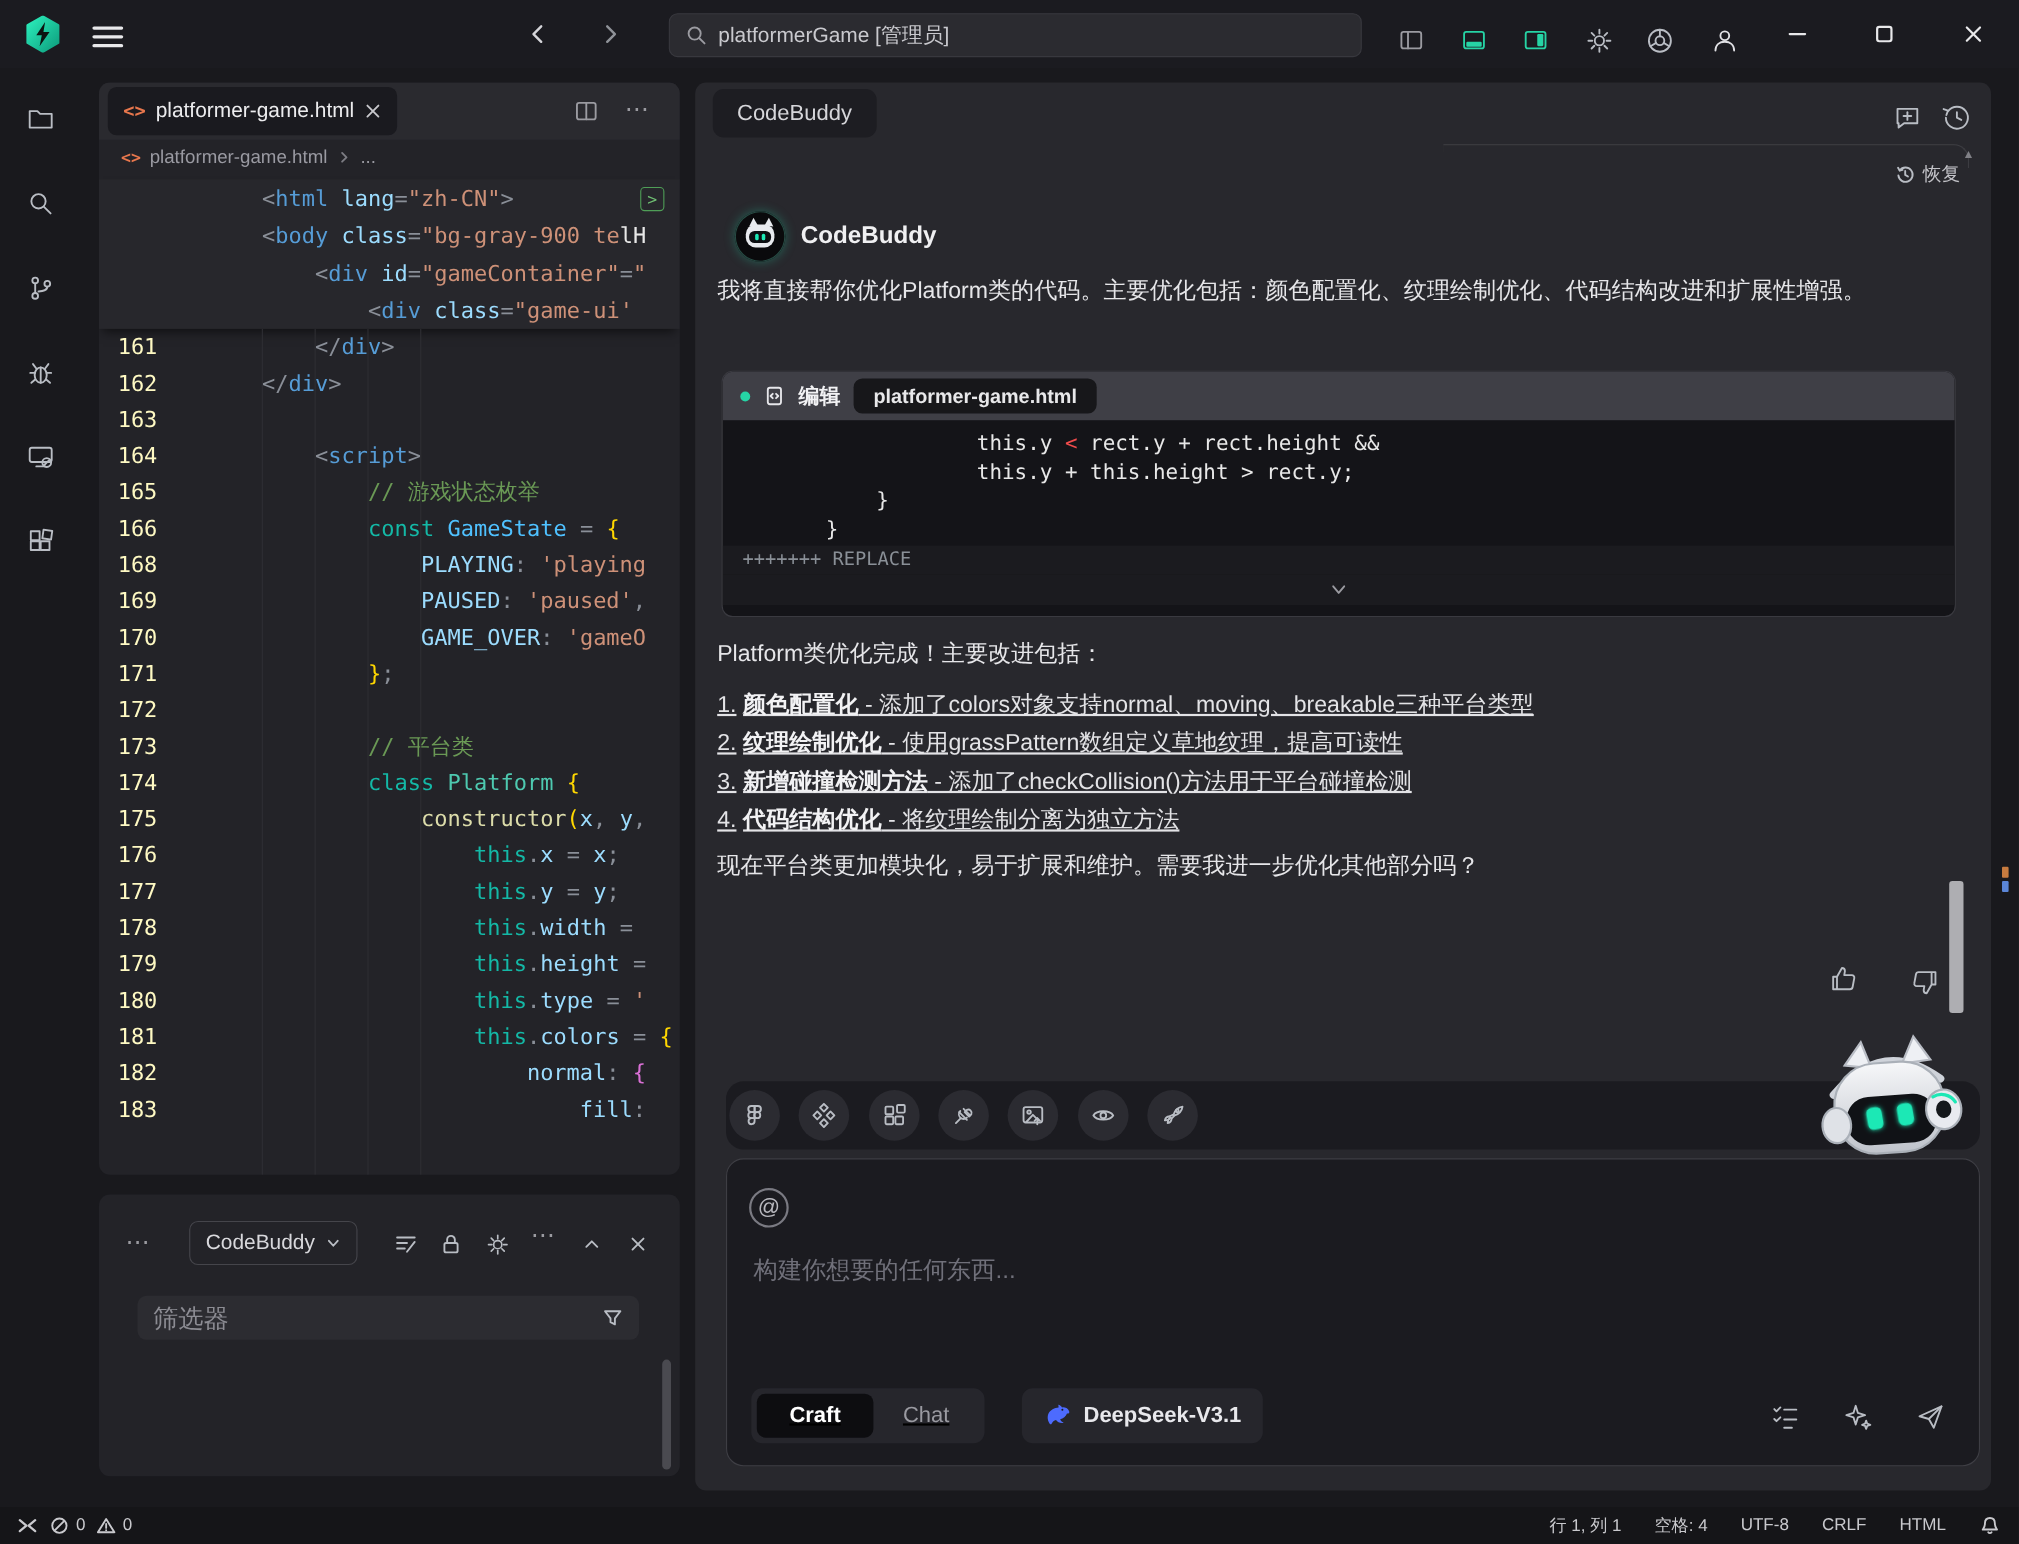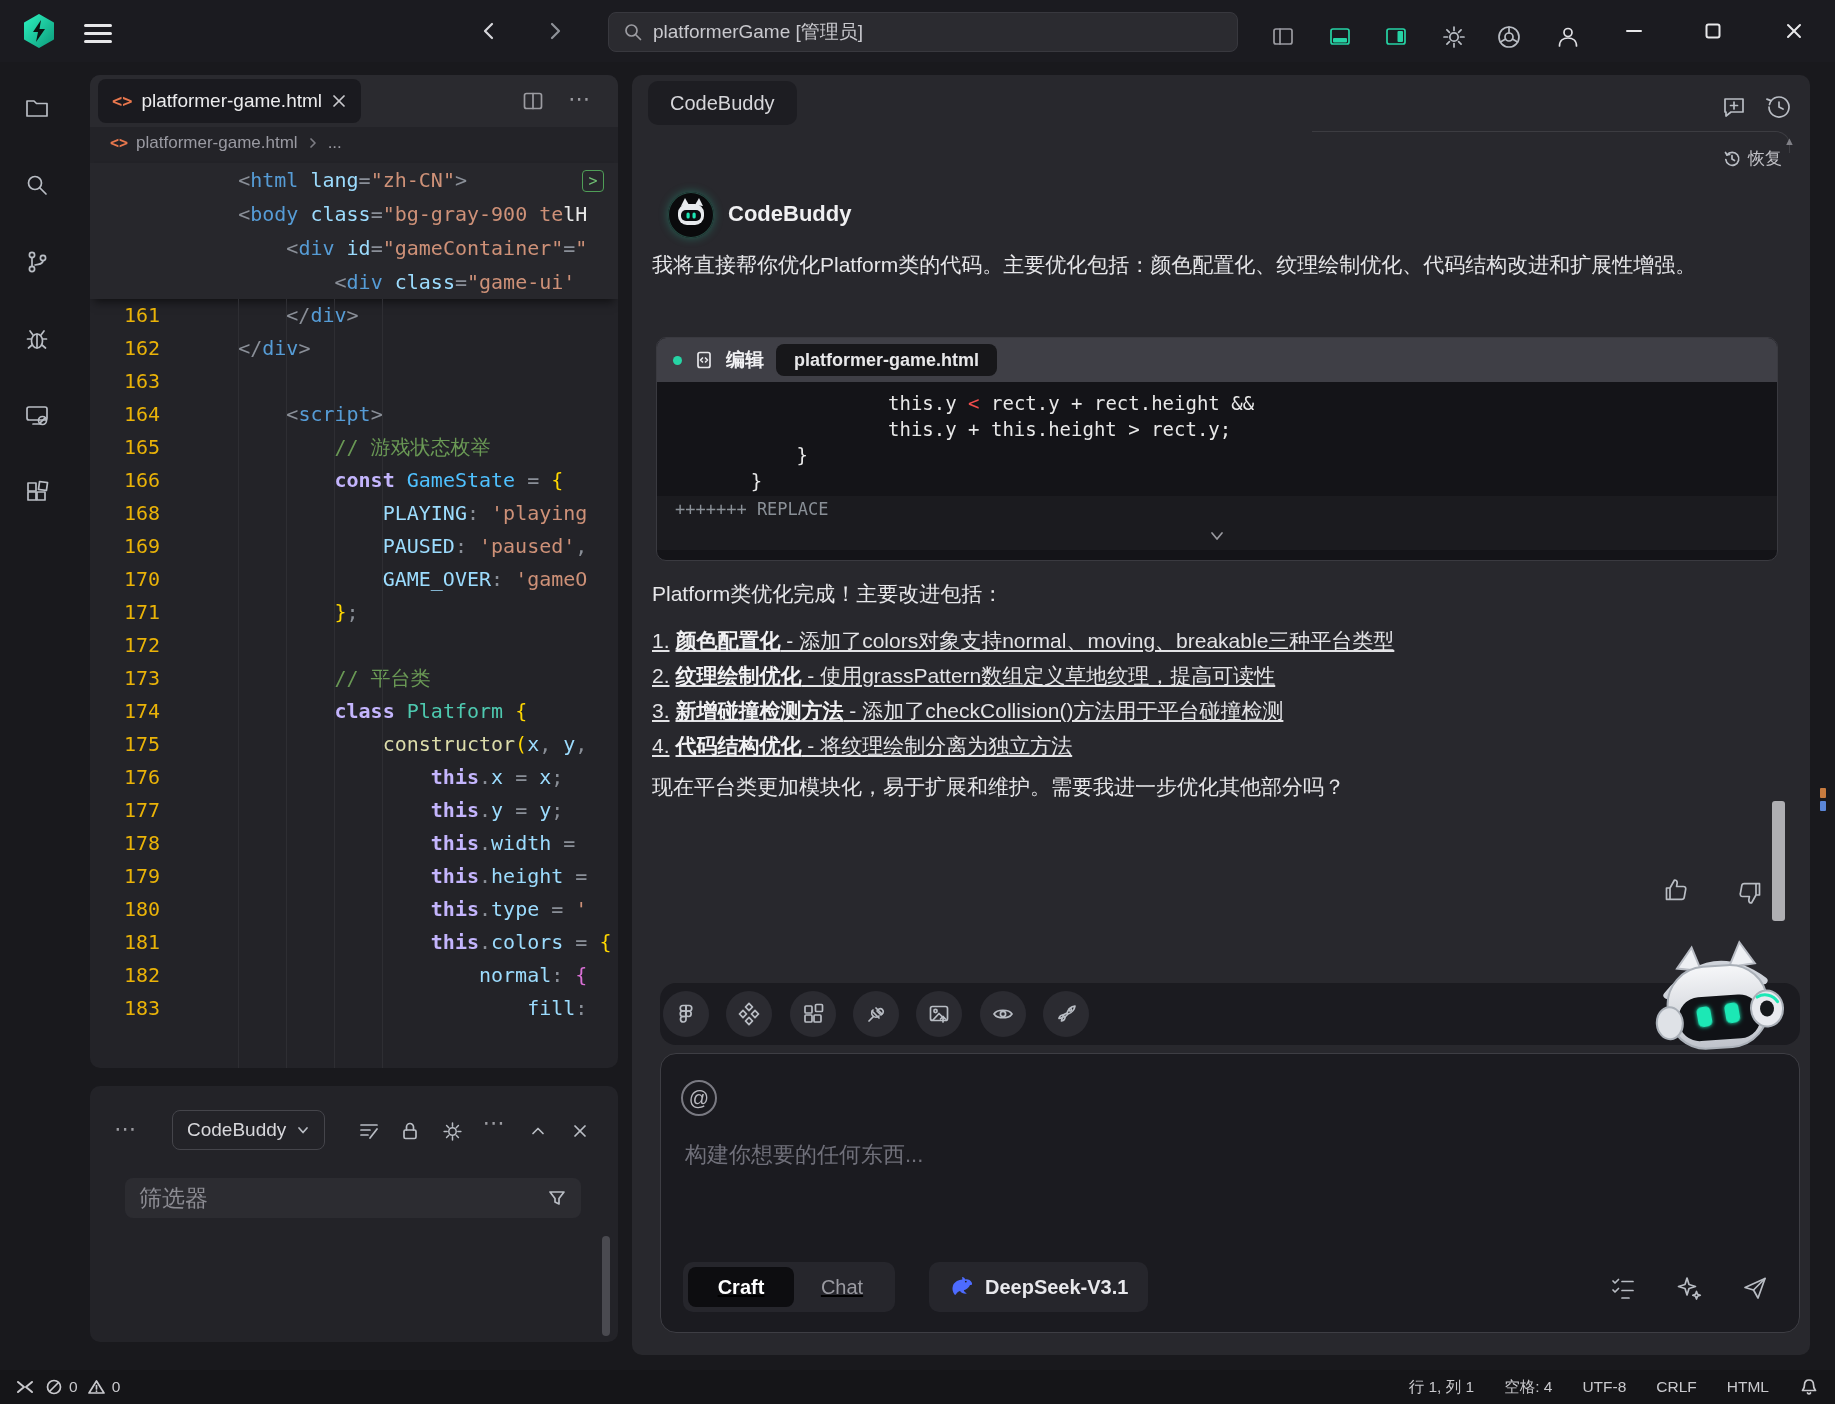--- a/index.html
+++ b/index.html
@@ -35,28 +35,28 @@
   .tab-label{color:#ececee;font-size:19px;}
   .codetag{color:#e8774d;font-family:"DejaVu Sans Mono",monospace;font-weight:bold;font-size:17px;}
   .more-glyph{color:#9b9ba1;font-size:22px;letter-spacing:1px;}
   .breadcrumb{position:absolute;left:0;top:52px;width:100%;height:32px;display:flex;align-items:center;padding-left:20px;gap:8px;color:#9a9aa2;font-size:17px;}
   .sticky{position:absolute;left:0;top:88px;width:100%;height:136px;background:#27272c;
     box-shadow:0 7px 9px -4px rgba(0,0,0,.55);}
   .sticky .cl{height:34px;line-height:34px;}
   .codearea{position:absolute;left:0;top:224px;width:100%;height:769px;}
   .codearea .cl{height:33px;line-height:33px;}
   .cl{white-space:pre;font-family:"DejaVu Sans Mono",monospace;font-size:20px;display:flex;}
-  .ln{display:inline-block;width:70px;text-align:right;color:#eab308;flex:0 0 70px;}
+  .ln{display:inline-block;width:70px;text-align:center;color:#fef9c3;flex:0 0 70px;}
   .lc{display:inline-block;padding-left:30px;white-space:pre;overflow:hidden;}
   .sticky .lc{padding-left:100px;}
   .guide{position:absolute;top:0;bottom:0;width:1px;background:#2e2e33;}
   .foldbox{position:absolute;right:14px;top:7px;width:22px;height:22px;border:1px solid #4f9e57;border-radius:4px;
     color:#6fbf73;font-family:"DejaVu Sans Mono",monospace;font-size:15px;display:flex;align-items:center;justify-content:center;}
   .tk-tag{color:#569cd6;} .tk-attr{color:#9cdcfe;} .tk-str{color:#ce9178;}
-  .tk-cmt{color:#6a9955;} .tk-kw{color:#c4b5fd;font-weight:bold;} .tk-cls{color:#4ec9b0;}
+  .tk-cmt{color:#6a9955;} .tk-kw{color:#14b8a6;} .tk-cls{color:#4ec9b0;}
   .tk-obj{color:#4fc1ff;} .tk-var{color:#9cdcfe;} .tk-pn{color:#8a8f98;}
   .tk-fn{color:#dcdcaa;} .tk-by{color:#ffd700;} .tk-bp{color:#da70d6;}
   .tk-tx{color:#d4d4d4;} .tk-red{color:#f14c4c;} .tk-wh{color:#e8e8e8;}
 
   
   .panel-header{position:absolute;left:0;top:10px;width:100%;height:44px;display:flex;align-items:center;}
   .panel-dd{position:absolute;left:82px;top:14px;height:40px;border:1px solid #45454b;border-radius:8px;
     display:flex;align-items:center;gap:10px;padding:0 14px;color:#d8d8dc;font-size:19px;}
   .panel-ic{position:absolute;top:22px;width:26px;height:26px;display:flex;align-items:center;justify-content:center;}
   .filterbox{position:absolute;left:35px;top:92px;width:456px;height:40px;background:#2c2c31;border-radius:8px;

